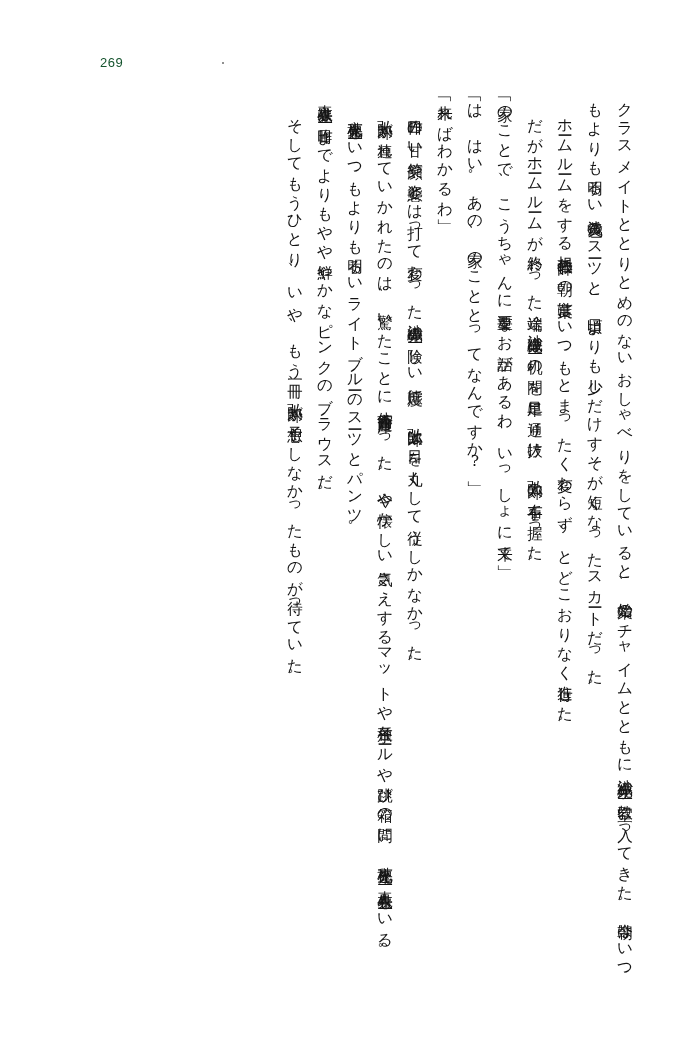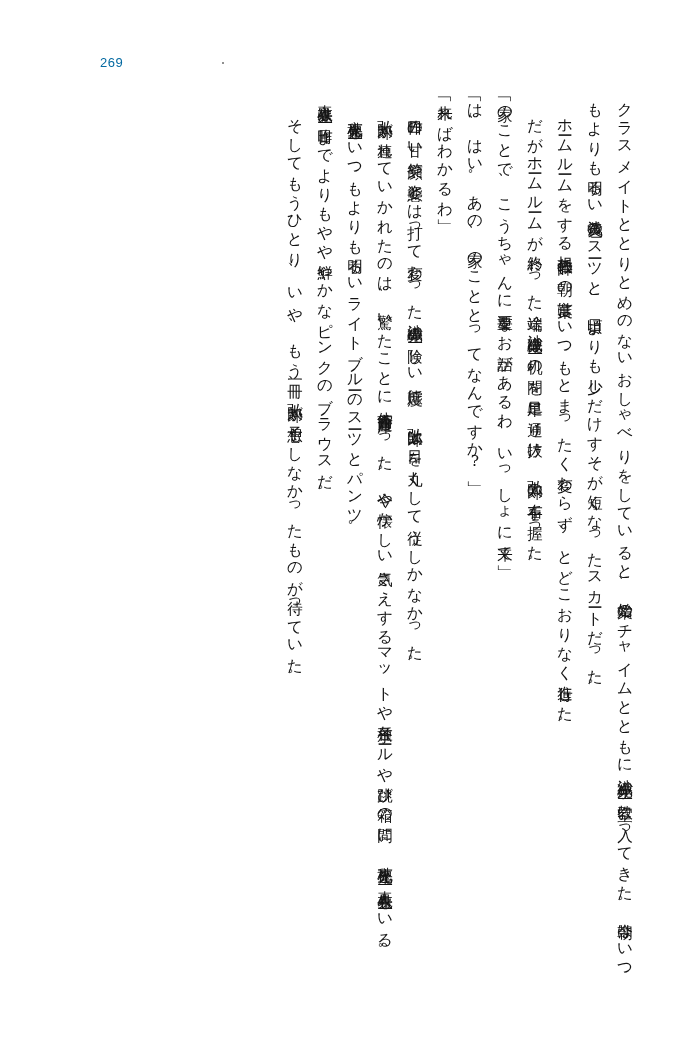--- a/index.html
+++ b/index.html
@@ -20,21 +20,21 @@
     height: 1050px;
     background: #ffffff;
   }
   .page-number {
     position: absolute;
     left: 100px;
     top: 55px;
     font-family: "Liberation Sans", sans-serif;
     font-size: 13px;
     letter-spacing: 0.5px;
-    color: #0369a1;
+    color: #14532d;
   }
   .body-text {
     position: absolute;
     left: 60px;
     top: 92px;
     width: 580px;
     height: 880px;
     writing-mode: vertical-rl;
     text-orientation: upright;
     font-family: "DejaVu Serif", "Liberation Serif", serif;

